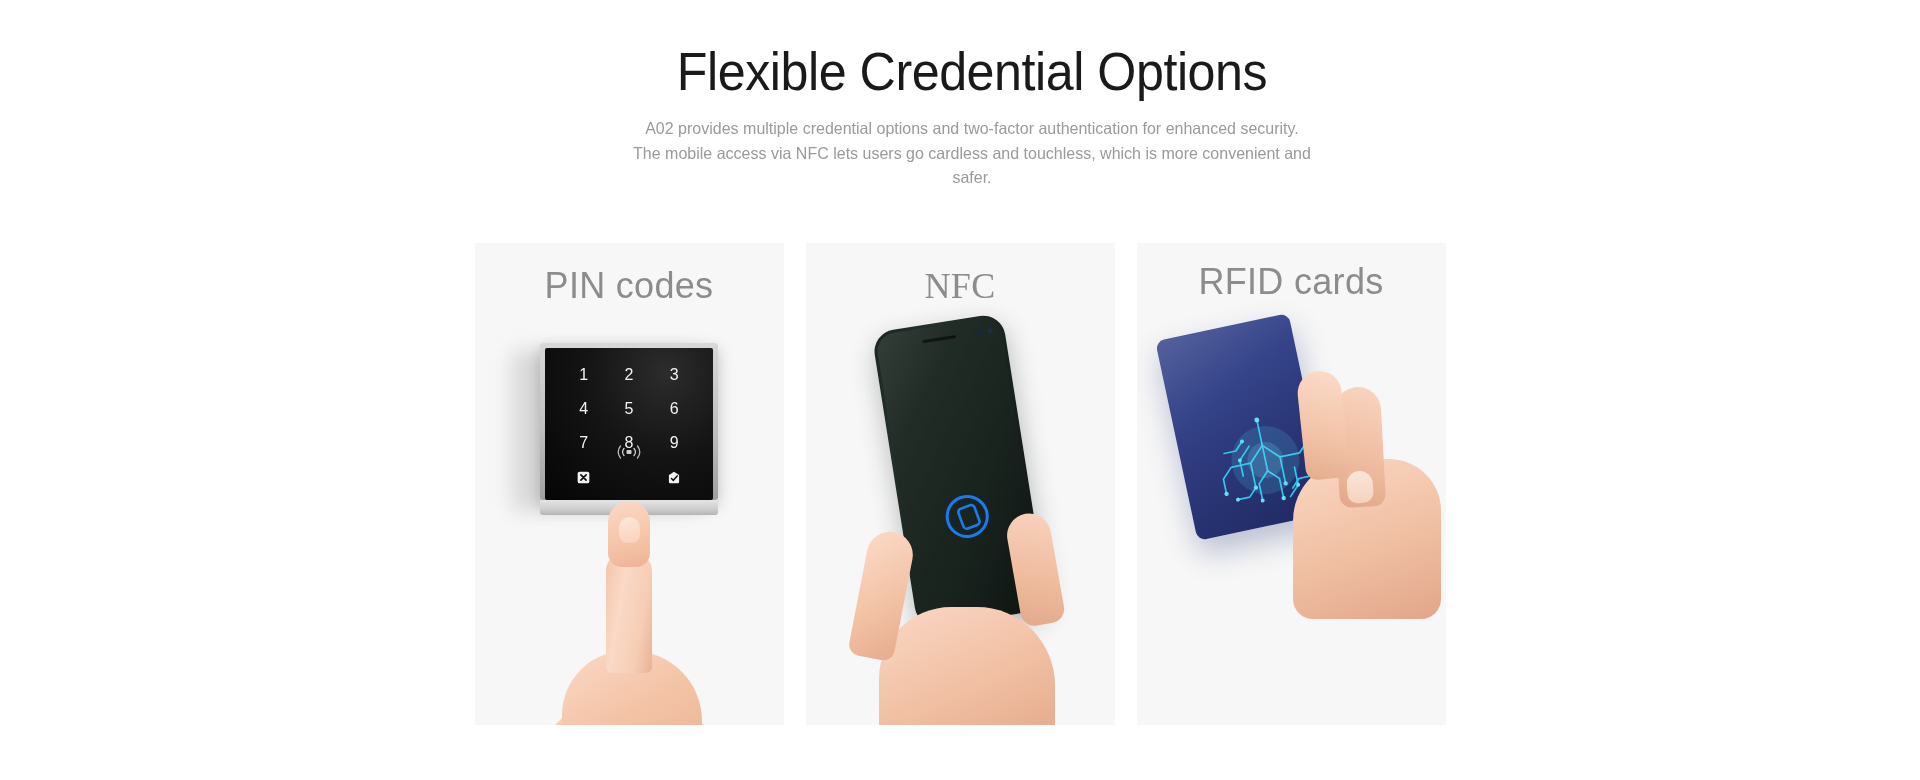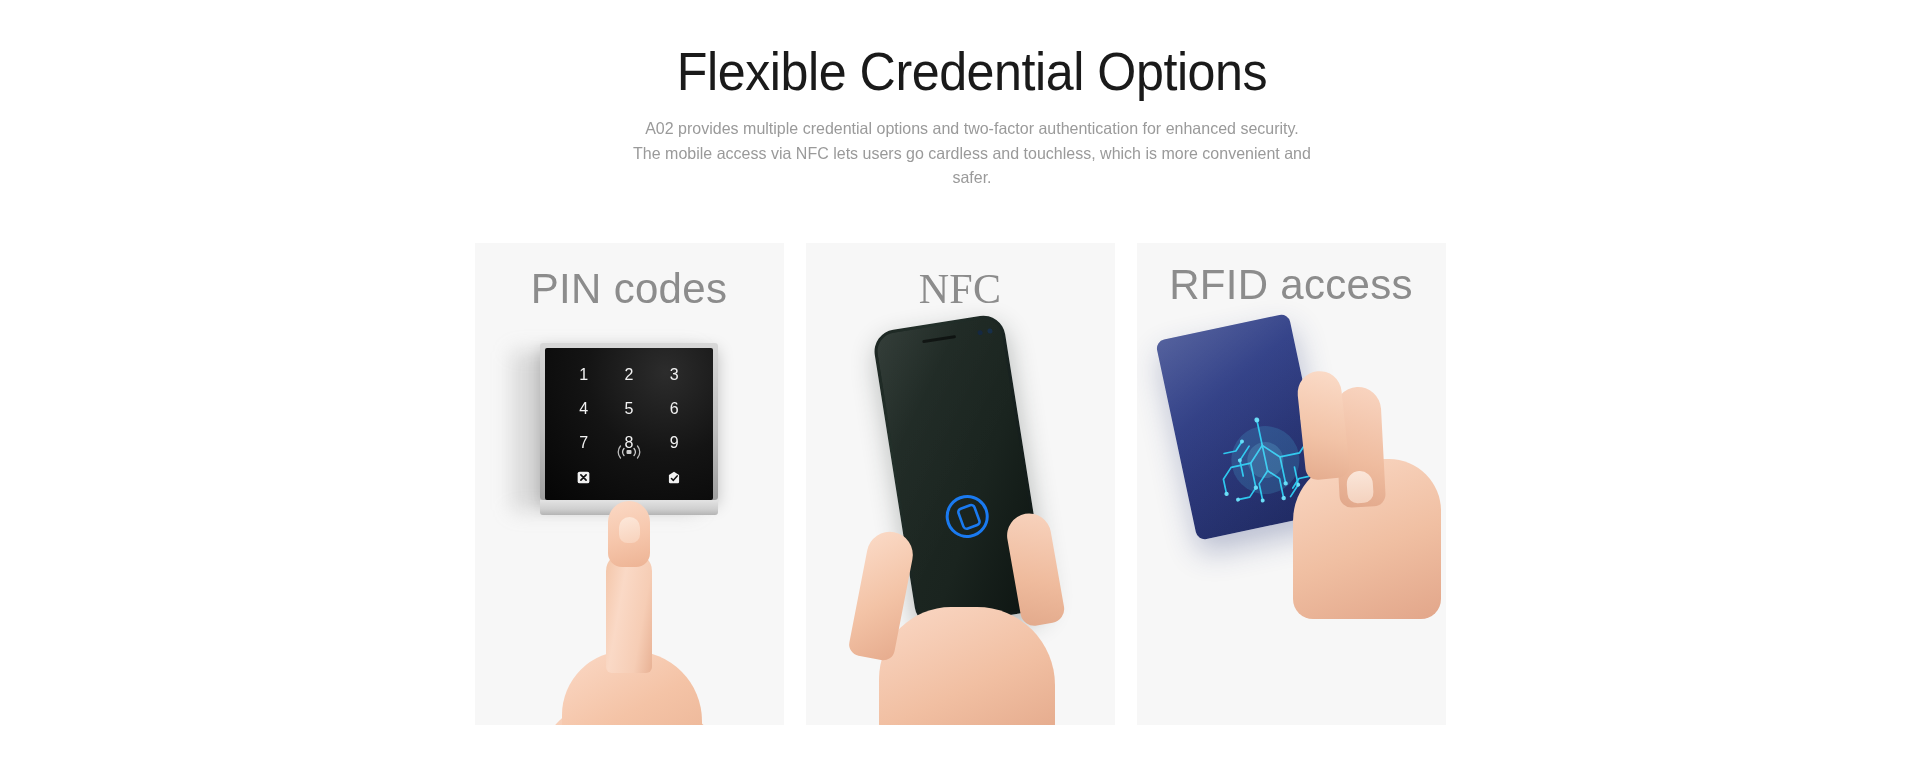--- a/index.html
+++ b/index.html
@@ -74,21 +74,21 @@
   .card.pin  { width: 309px; }
   .card.nfc  { width: 309px; font-family: Liberation Serif, serif; }
   .card.rfid { width: 309px; }
 
   .card-title {
     position: absolute;
     top: 0;
     left: 0;
     width: 100%;
     text-align: center;
-    font-size: 42px;
+    font-size: 36px;
     font-weight: 400;
     color: #8c8c8c;
     letter-spacing: 0.3px;
     z-index: 4;
   }
   .card.pin  .card-title { padding-top: 22px; }
   .card.nfc  .card-title { padding-top: 22px; }
   .card.rfid .card-title { padding-top: 18px; }
 
   .card-art {
@@ -468,21 +468,21 @@
 
         <div class="phone-hand">
           <div class="ph-palm"></div>
           <div class="ph-thumb"></div>
           <div class="ph-finger-right"></div>
         </div>
       </div>
     </div>
 
     <div class="card rfid">
-      <div class="card-title">RFID access</div>
+      <div class="card-title">RFID cards</div>
 
       <div class="card-art">
         <div class="rfid-wrap">
 
           <div class="rfid-card">
             <div class="sheen"></div>
             <div class="rfid-circuit">
               <svg width="118" height="118" viewBox="0 0 118 118" aria-hidden="true">
                 <g fill="none" stroke="#2fd0f5" stroke-width="1.7" stroke-linecap="round" stroke-linejoin="round" opacity="0.95">
                   <path d="M59 18 L59 44 L74 59 L74 86"></path>

